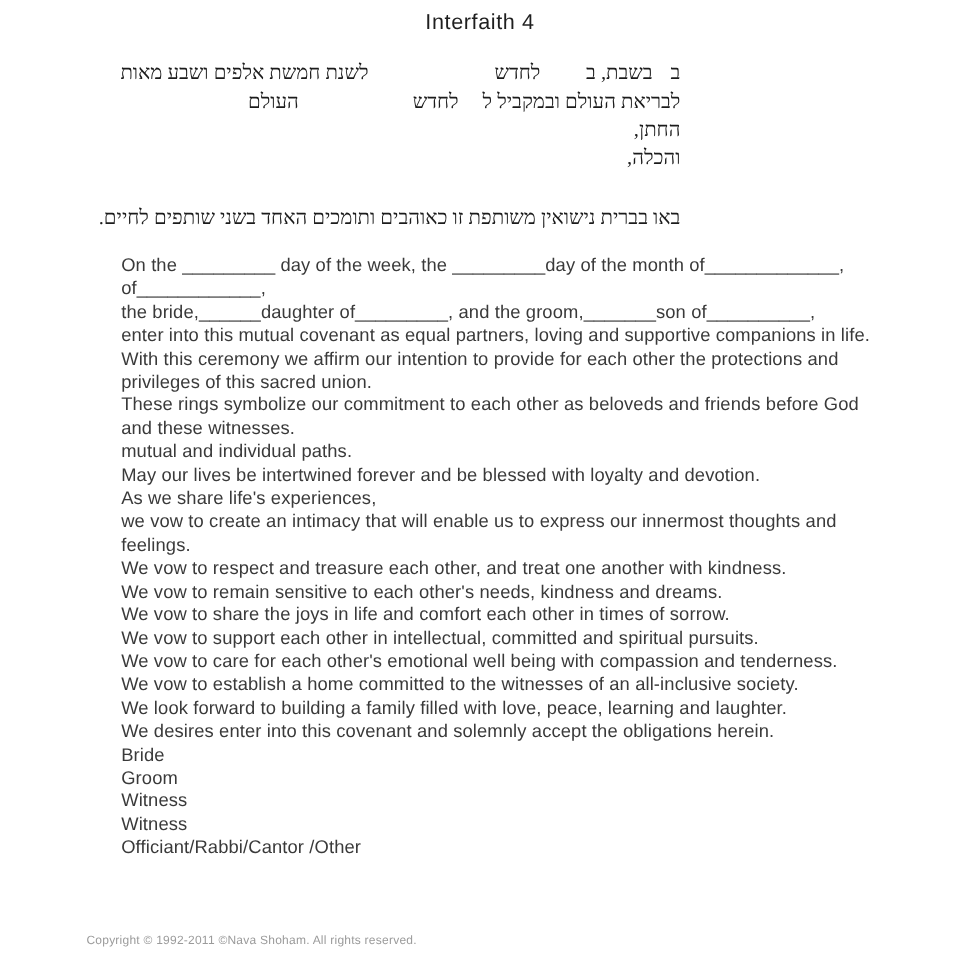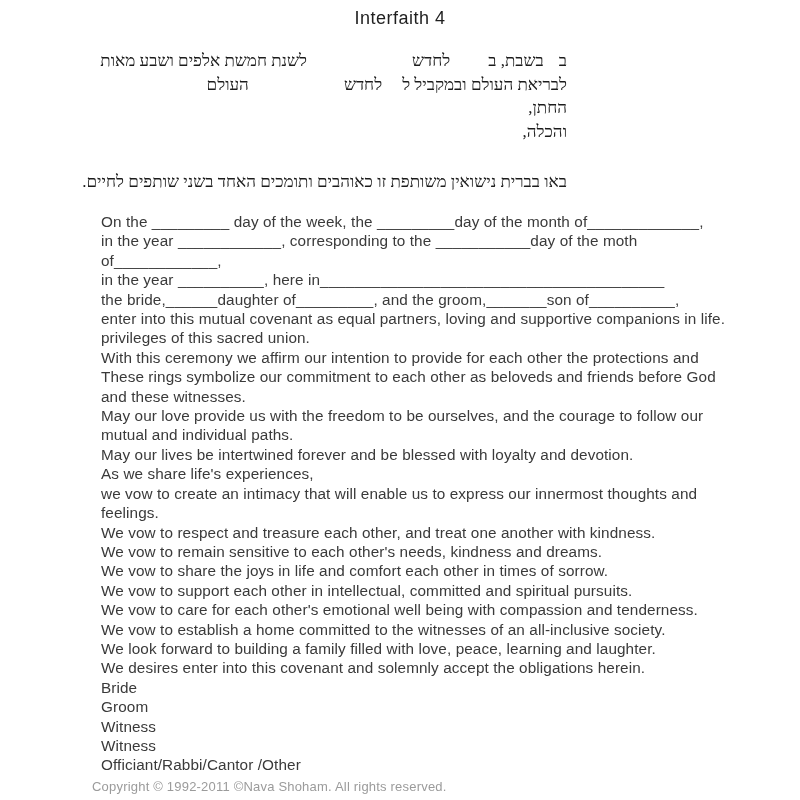--- a/index.html
+++ b/index.html
@@ -59,22 +59,22 @@
     width: 665px;
     font-size: 15.3px;
     line-height: 19.4px;
     color: #3a3a3a;
     letter-spacing: 0.1px;
     margin-left: 23px;
   }
   .copyright {
     position: absolute;
     top: 779px;
-    left: 92px;
-    font-size: 13px;
+    left: 72px;
+    font-size: 10px;
     color: #9b9b9b;
     letter-spacing: 0.2px;
   }
 </style>
 </head>
 <body>
 
 <div class="page">
 
   <div class="title">Interfaith 4</div>
@@ -91,30 +91,27 @@
 
     <div class="heb-row">החתן,</div>
     <div class="heb-row">והכלה,</div>
     <div class="heb-row heb-last">באו בברית נישואין משותפת זו כאוהבים ותומכים האחד בשני שותפים לחיים.</div>
 
   </div>
 
   <div class="english-block">
     <div>
         <div>On the _________ day of the week, the _________day of the month of_____________,</div>
-        <div>in the year ____________, corresponding to the ___________day of the moth</div>
         <div>of____________,</div>
-        <div>in the year __________, here in________________________________________</div>
         <div>the bride,______daughter of_________, and the groom,_______son of__________,</div>
         <div>enter into this mutual covenant as equal partners, loving and supportive companions in life.</div>
+        <div>With this ceremony we affirm our intention to provide for each other the protections and</div>
         <div>privileges of this sacred union.</div>
-        <div>With this ceremony we affirm our intention to provide for each other the protections and</div>
         <div>These rings symbolize our commitment to each other as beloveds and friends before God</div>
         <div>and these witnesses.</div>
-        <div>May our love provide us with the freedom to be ourselves, and the courage to follow our</div>
         <div>mutual and individual paths.</div>
         <div>May our lives be intertwined forever and be blessed with loyalty and devotion.</div>
         <div>As we share life's experiences,</div>
         <div>we vow to create an intimacy that will enable us to express our innermost thoughts and</div>
         <div>feelings.</div>
         <div>We vow to respect and treasure each other, and treat one another with kindness.</div>
         <div>We vow to remain sensitive to each other's needs, kindness and dreams.</div>
         <div>We vow to share the joys in life and comfort each other in times of sorrow.</div>
         <div>We vow to support each other in intellectual, committed and spiritual pursuits.</div>
         <div>We vow to care for each other's emotional well being with compassion and tenderness.</div>

